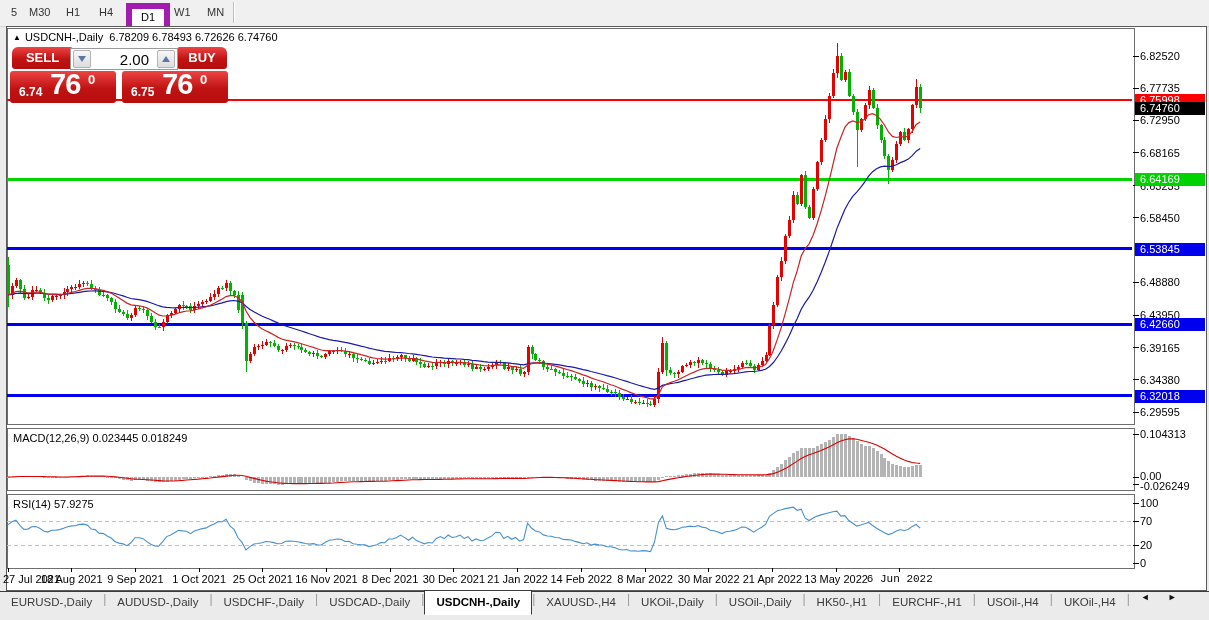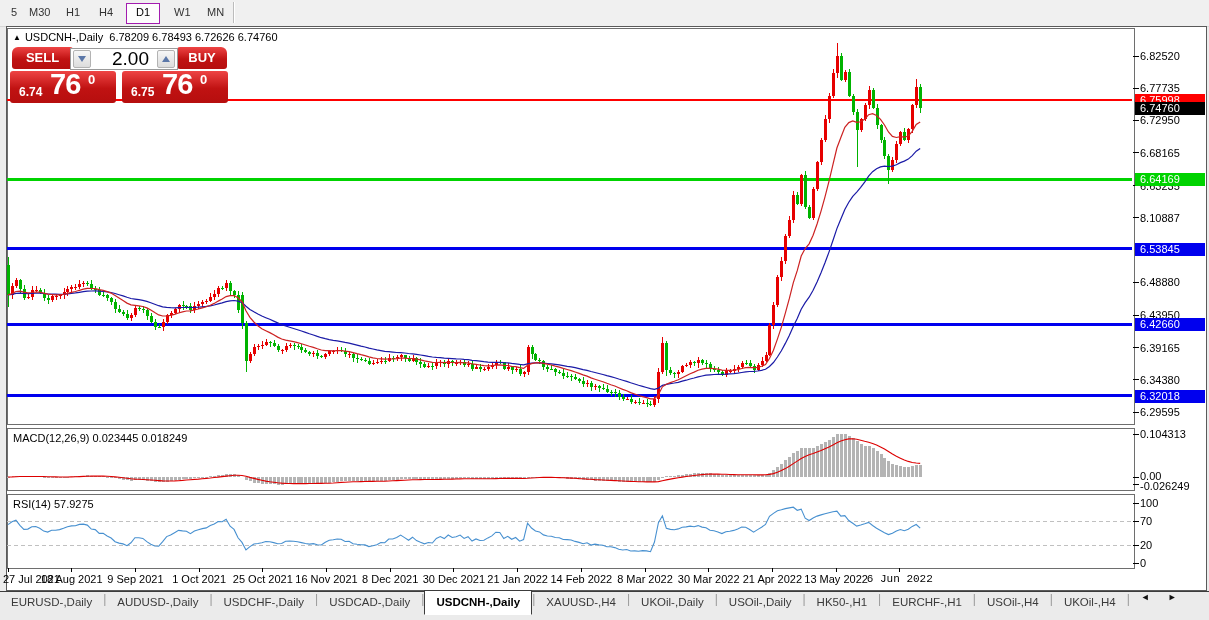--- a/index.html
+++ b/index.html
@@ -2,21 +2,21 @@
 <html><head>
 <meta charset="utf-8">
 <style>
   html,body{margin:0;padding:0;width:1209px;height:620px;overflow:hidden;
     background:#ececec;font-family:"Liberation Sans",sans-serif;-webkit-font-smoothing:none;}
   .abs{position:absolute;}
   
   #tf-bar{left:0;top:0;width:1209px;height:26px;background:#f0f0f0;border-bottom:1px solid #d6d6d6;}
   .tf-btn{position:absolute;top:3px;height:19px;line-height:19px;padding:0 9px;font-size:11px;color:#333;
     text-align:center;cursor:default;}
-  .tf-btn.active{background:#fdfdfd;border:1px solid #a21caf;line-height:17px;color:#000;}
+  .tf-btn.active{background:#fdfdfd;border:6px solid #a21caf;line-height:17px;color:#000;}
   #tf-sep{left:233px;top:2px;width:1px;height:21px;background:#bcbcbc;border-right:1px solid #fff;}
   
   #chart-window{left:6px;top:26px;width:1201px;height:565px;background:#fff;border:1px solid #5a5a5a;box-sizing:border-box;}
   .panel{position:absolute;background:#fff;border:1px solid #6e6e6e;box-sizing:border-box;}
   #price-panel{left:7px;top:28px;width:1128px;height:397px;}
   #macd-panel{left:7px;top:428px;width:1128px;height:63px;}
   #rsi-panel{left:7px;top:494px;width:1128px;height:75px;}
   #overlay-svg{left:0;top:0;z-index:5;pointer-events:none;}
   
   #chart-header{left:13px;top:31px;z-index:7;font-size:11px;color:#000;white-space:pre;}
@@ -30,21 +30,21 @@
   
   .date-label{position:absolute;top:573px;font-size:11px;color:#000;white-space:nowrap;z-index:6;}
   
   #trade-panel{left:10px;top:45px;width:218px;height:58px;z-index:8;}
   .red-box{position:absolute;background:linear-gradient(180deg,#e44,#c01212 55%,#b60e0e);border-radius:3px;color:#fff;}
   #sell-btn{left:2px;top:2px;width:61px;height:22px;font-size:13px;font-weight:bold;text-align:center;line-height:22px;border-top-left-radius:6px;}
   #buy-btn{left:167px;top:2px;width:50px;height:22px;font-size:13px;font-weight:bold;text-align:center;line-height:22px;border-top-right-radius:6px;}
   #vol-box{position:absolute;left:60px;top:3px;width:106px;height:20px;background:#fff;border:1px solid #9a9a9a;z-index:9;display:flex;align-items:center;}
   .vol-btn{width:16px;height:16px;margin:0 2px;background:linear-gradient(180deg,#f7f7f7,#dcdcdc);border:1px solid #b3b3b3;border-radius:2px;
     display:flex;align-items:center;justify-content:center;}
-  #vol-value{flex:1;font-size:19px;color:#000;text-align:right;padding-right:6px;}
+  #vol-value{flex:1;font-size:15px;color:#000;text-align:right;padding-right:6px;}
   .tri-up{width:0;height:0;border-left:4px solid transparent;border-right:4px solid transparent;border-bottom:6px solid #5b77a8;}
   .tri-down{width:0;height:0;border-left:4px solid transparent;border-right:4px solid transparent;border-top:6px solid #5b77a8;}
   .quote-box{top:26px;width:106px;height:32px;}
   #bid-box{left:0;} #ask-box{left:112px;}
   .quote-small{position:absolute;left:9px;bottom:4px;font-size:12px;font-weight:bold;}
   .quote-big{position:absolute;left:40px;top:-3px;font-size:29px;font-weight:bold;letter-spacing:-1px;}
   .quote-sup{position:absolute;left:78px;top:1px;font-size:13px;font-weight:bold;}
   
   #tab-bar{left:0;top:591px;width:1209px;height:29px;background:#ebebeb;border-top:1px solid #3c3c3c;display:flex;align-items:flex-start;}
   .sym-tab{font-size:11.5px;color:#3a3a3a;padding:4px 11px;white-space:nowrap;}
@@ -873,21 +873,21 @@
     </g>
     <polyline points="8,477.0 11.966000000000001,476.9 15.932,476.7 19.898,476.5 23.864,476.5 27.830000000000002,476.5 31.796,476.5 35.762,476.5 39.728,476.5 43.694,476.5 47.660000000000004,476.7 51.626000000000005,476.8 55.592,476.9 59.558,477.0 63.524,477.0 67.49000000000001,477.0 71.456,476.9 75.422,476.8 79.388,476.6 83.354,476.4 87.32000000000001,476.2 91.286,476.1 95.25200000000001,476.0 99.218,476.1 103.184,476.1 107.15,476.3 111.116,476.5 115.08200000000001,476.9 119.048,477.3 123.01400000000001,477.7 126.98,478.2 130.94600000000003,478.7 134.912,479.1 138.87800000000001,479.3 142.844,479.5 146.81,479.7 150.776,480.0 154.74200000000002,480.3 158.708,480.6 162.674,480.9 166.64000000000001,481.0 170.606,481.0 174.572,480.9 178.538,480.7 182.50400000000002,480.4 186.47,480.0 190.436,479.7 194.40200000000002,479.4 198.368,479.1 202.334,478.7 206.3,478.4 210.26600000000002,478.0 214.232,477.5 218.198,477.1 222.16400000000002,476.6 226.13000000000002,476.1 230.096,475.7 234.062,475.3 238.02800000000002,475.3 241.994,475.5 245.96,476.3 249.92600000000002,477.4 253.89200000000002,478.4 257.858,479.4 261.824,480.3 265.79,481.1 269.75600000000003,481.7 273.72200000000004,482.2 277.688,482.7 281.654,483.1 285.62,483.4 289.586,483.5 293.552,483.6 297.51800000000003,483.6 301.48400000000004,483.6 305.45,483.6 309.416,483.5 313.382,483.5 317.348,483.4 321.314,483.4 325.28000000000003,483.3 329.24600000000004,483.2 333.212,483.0 337.178,482.7 341.144,482.4 345.11,482.2 349.076,482.0 353.04200000000003,481.8 357.00800000000004,481.7 360.974,481.6 364.94,481.5 368.906,481.4 372.872,481.4 376.838,481.3 380.80400000000003,481.3 384.77000000000004,481.2 388.736,481.0 392.702,480.8 396.668,480.6 400.634,480.4 404.6,480.2 408.56600000000003,480.0 412.53200000000004,479.8 416.49800000000005,479.7 420.464,479.6 424.43,479.5 428.396,479.5 432.362,479.5 436.32800000000003,479.5 440.29400000000004,479.4 444.26000000000005,479.3 448.226,479.2 452.192,479.1 456.158,479.0 460.124,478.9 464.09000000000003,478.8 468.05600000000004,478.7 472.02200000000005,478.7 475.988,478.7 479.954,478.7 483.92,478.7 487.886,478.7 491.85200000000003,478.7 495.81800000000004,478.6 499.78400000000005,478.5 503.75,478.4 507.716,478.4 511.682,478.4 515.648,478.4 519.614,478.4 523.58,478.5 527.546,478.3 531.5120000000001,478.0 535.4780000000001,477.8 539.4440000000001,477.5 543.4100000000001,477.4 547.376,477.4 551.342,477.4 555.308,477.5 559.274,477.6 563.24,477.7 567.206,477.9 571.172,478.1 575.138,478.3 579.104,478.6 583.07,478.8 587.0360000000001,479.1 591.0020000000001,479.3 594.9680000000001,479.6 598.9340000000001,479.8 602.9,480.0 606.866,480.2 610.832,480.4 614.798,480.6 618.764,480.8 622.73,481.0 626.696,481.2 630.662,481.4 634.628,481.5 638.594,481.7 642.5600000000001,481.8 646.5260000000001,481.9 650.4920000000001,481.9 654.4580000000001,481.9 658.424,481.6 662.39,480.7 666.356,479.9 670.322,479.1 674.288,478.4 678.254,477.7 682.22,477.1 686.186,476.5 690.152,476.0 694.118,475.5 698.0840000000001,475.0 702.0500000000001,474.6 706.0160000000001,474.3 709.9820000000001,474.1 713.948,474.0 717.914,474.1 721.88,474.2 725.846,474.3 729.812,474.5 733.778,474.6 737.744,474.7 741.71,474.7 745.676,474.7 749.642,474.8 753.6080000000001,474.8 757.5740000000001,474.9 761.5400000000001,474.9 765.5060000000001,474.8 769.472,474.4 773.438,473.6 777.404,472.3 781.37,470.6 785.336,468.6 789.302,466.2 793.268,463.6 797.234,461.1 801.2,458.5 805.166,456.4 809.1320000000001,454.8 813.0980000000001,453.4 817.0640000000001,451.9 821.0300000000001,450.4 824.9960000000001,448.7 828.962,446.9 832.928,444.9 836.894,442.8 840.86,441.1 844.826,439.7 848.792,438.9 852.758,438.7 856.724,439.3 860.69,440.2 864.6560000000001,441.3 868.6220000000001,442.3 872.5880000000001,443.5 876.5540000000001,445.0 880.5200000000001,446.9 884.486,449.0 888.452,451.5 892.418,454.0 896.384,456.3 900.35,458.2 904.316,460.0 908.282,461.4 912.248,462.5 916.214,463.0 920.1800000000001,463.4" fill="none" stroke="#dd0000" stroke-width="1.1"></polyline>
     <polyline points="8,524.6 11.966000000000001,521.7 15.932,520.2 19.898,525.3 23.864,529.4 27.830000000000002,529.1 31.796,526.8 35.762,526.6 39.728,528.2 43.694,531.1 47.660000000000004,532.1 51.626000000000005,530.3 55.592,530.2 59.558,529.6 63.524,528.2 67.49000000000001,526.7 71.456,525.9 75.422,525.8 79.388,524.4 83.354,524.1 87.32000000000001,525.1 91.286,529.1 95.25200000000001,529.6 99.218,533.4 103.184,533.4 107.15,535.9 111.116,538.0 115.08200000000001,541.7 119.048,543.1 123.01400000000001,543.9 126.98,545.7 130.94600000000003,542.8 134.912,537.7 138.87800000000001,537.8 142.844,538.4 146.81,541.6 150.776,544.2 154.74200000000002,546.0 158.708,546.2 162.674,541.7 166.64000000000001,536.6 170.606,535.1 174.572,532.8 178.538,530.4 182.50400000000002,530.9 186.47,531.2 190.436,533.7 194.40200000000002,531.0 198.368,529.7 202.334,528.6 206.3,527.9 210.26600000000002,525.6 214.232,524.0 218.198,521.6 222.16400000000002,521.7 226.13000000000002,519.3 230.096,526.2 234.062,529.4 238.02800000000002,537.8 241.994,542.4 245.96,549.9 249.92600000000002,546.6 253.89200000000002,544.0 257.858,543.5 261.824,542.8 265.79,541.5 269.75600000000003,541.8 273.72200000000004,542.6 277.688,543.7 281.654,543.5 285.62,541.2 289.586,541.0 293.552,541.3 297.51800000000003,541.7 301.48400000000004,542.6 305.45,543.5 309.416,544.1 313.382,543.6 317.348,544.8 321.314,545.0 325.28000000000003,542.2 329.24600000000004,540.2 333.212,539.8 337.178,539.0 341.144,539.3 345.11,541.5 349.076,541.3 353.04200000000003,543.7 357.00800000000004,544.3 360.974,544.8 364.94,544.9 368.906,546.6 372.872,545.8 376.838,544.8 380.80400000000003,542.6 384.77000000000004,542.7 388.736,539.0 392.702,539.0 396.668,537.5 400.634,535.1 404.6,537.6 408.56600000000003,540.3 412.53200000000004,537.2 416.49800000000005,540.6 420.464,542.3 424.43,543.8 428.396,542.5 432.362,543.0 436.32800000000003,538.4 440.29400000000004,536.5 444.26000000000005,538.6 448.226,535.0 452.192,537.5 456.158,536.8 460.124,535.1 464.09000000000003,538.4 468.05600000000004,536.7 472.02200000000005,541.0 475.988,538.9 479.954,540.5 483.92,540.3 487.886,537.9 491.85200000000003,535.9 495.81800000000004,532.2 499.78400000000005,532.5 503.75,538.5 507.716,536.3 511.682,539.3 515.648,537.5 519.614,541.2 523.58,539.6 527.546,523.2 531.5120000000001,528.0 535.4780000000001,531.0 539.4440000000001,531.9 543.4100000000001,534.9 547.376,536.0 551.342,536.2 555.308,537.5 559.274,537.8 563.24,539.5 567.206,539.6 571.172,540.0 575.138,541.4 579.104,542.4 583.07,543.7 587.0360000000001,542.8 591.0020000000001,545.1 594.9680000000001,544.1 598.9340000000001,544.9 602.9,545.3 606.866,546.8 610.832,546.8 614.798,547.6 618.764,549.3 622.73,550.0 626.696,549.5 630.662,551.0 634.628,550.9 638.594,551.3 642.5600000000001,550.6 646.5260000000001,550.9 650.4920000000001,551.7 654.4580000000001,542.0 658.424,522.7 662.39,515.8 666.356,528.3 670.322,529.4 674.288,529.8 678.254,528.9 682.22,527.3 686.186,526.9 690.152,526.1 694.118,526.7 698.0840000000001,525.6 702.0500000000001,527.1 706.0160000000001,527.7 709.9820000000001,530.3 713.948,530.8 717.914,532.0 721.88,533.6 725.846,531.7 729.812,531.3 733.778,530.4 737.744,529.1 741.71,527.1 745.676,527.3 749.642,529.5 753.6080000000001,532.1 757.5740000000001,529.6 761.5400000000001,527.2 765.5060000000001,524.4 769.472,516.3 773.438,513.4 777.404,510.8 781.37,509.8 785.336,508.6 789.302,507.9 793.268,507.2 797.234,510.3 801.2,509.1 805.166,518.1 809.1320000000001,520.5 813.0980000000001,518.0 817.0640000000001,516.1 821.0300000000001,514.9 824.9960000000001,513.8 828.962,512.7 832.928,511.8 836.894,511.2 840.86,516.1 844.826,515.7 848.792,520.5 852.758,523.2 856.724,526.1 860.69,525.0 864.6560000000001,523.8 868.6220000000001,522.4 872.5880000000001,525.5 876.5540000000001,528.3 880.5200000000001,530.5 884.486,532.7 888.452,534.6 892.418,533.2 896.384,530.9 900.35,529.5 904.316,530.7 908.282,529.3 912.248,526.4 916.214,524.5 920.1800000000001,528.1" fill="none" stroke="#4790d0" stroke-width="1.1"></polyline>
   </svg>
 
 <div class="tick-label" style="top: 50px;">6.82520</div>
 <div class="tick-label" style="top: 82.1887px;">6.77735</div>
 <div class="tick-label" style="top: 114.377px;">6.72950</div>
 <div class="tick-label" style="top: 146.566px;">6.68165</div>
 <div class="tick-label" style="top: 179.73px;">6.63235</div>
-<div class="tick-label" style="top: 211.919px;">8.10887</div>
+<div class="tick-label" style="top: 211.919px;">6.58450</div>
 <div class="tick-label" style="top: 276.296px;">6.48880</div>
 <div class="tick-label" style="top: 309.46px;">6.43950</div>
 <div class="tick-label" style="top: 341.649px;">6.39165</div>
 <div class="tick-label" style="top: 373.838px;">6.34380</div>
 <div class="tick-label" style="top: 406.026px;">6.29595</div>
 <div class="line-label" style="top: 93.8735px; background: rgb(255, 0, 0);">6.75998</div>
 <div class="line-label" style="top: 173.447px; background: rgb(0, 211, 0);">6.64169</div>
 <div class="line-label" style="top: 242.897px; background: rgb(0, 0, 238);">6.53845</div>
 <div class="line-label" style="top: 318.138px; background: rgb(0, 0, 238);">6.42660</div>
 <div class="line-label" style="top: 389.727px; background: rgb(0, 0, 238);">6.32018</div>

